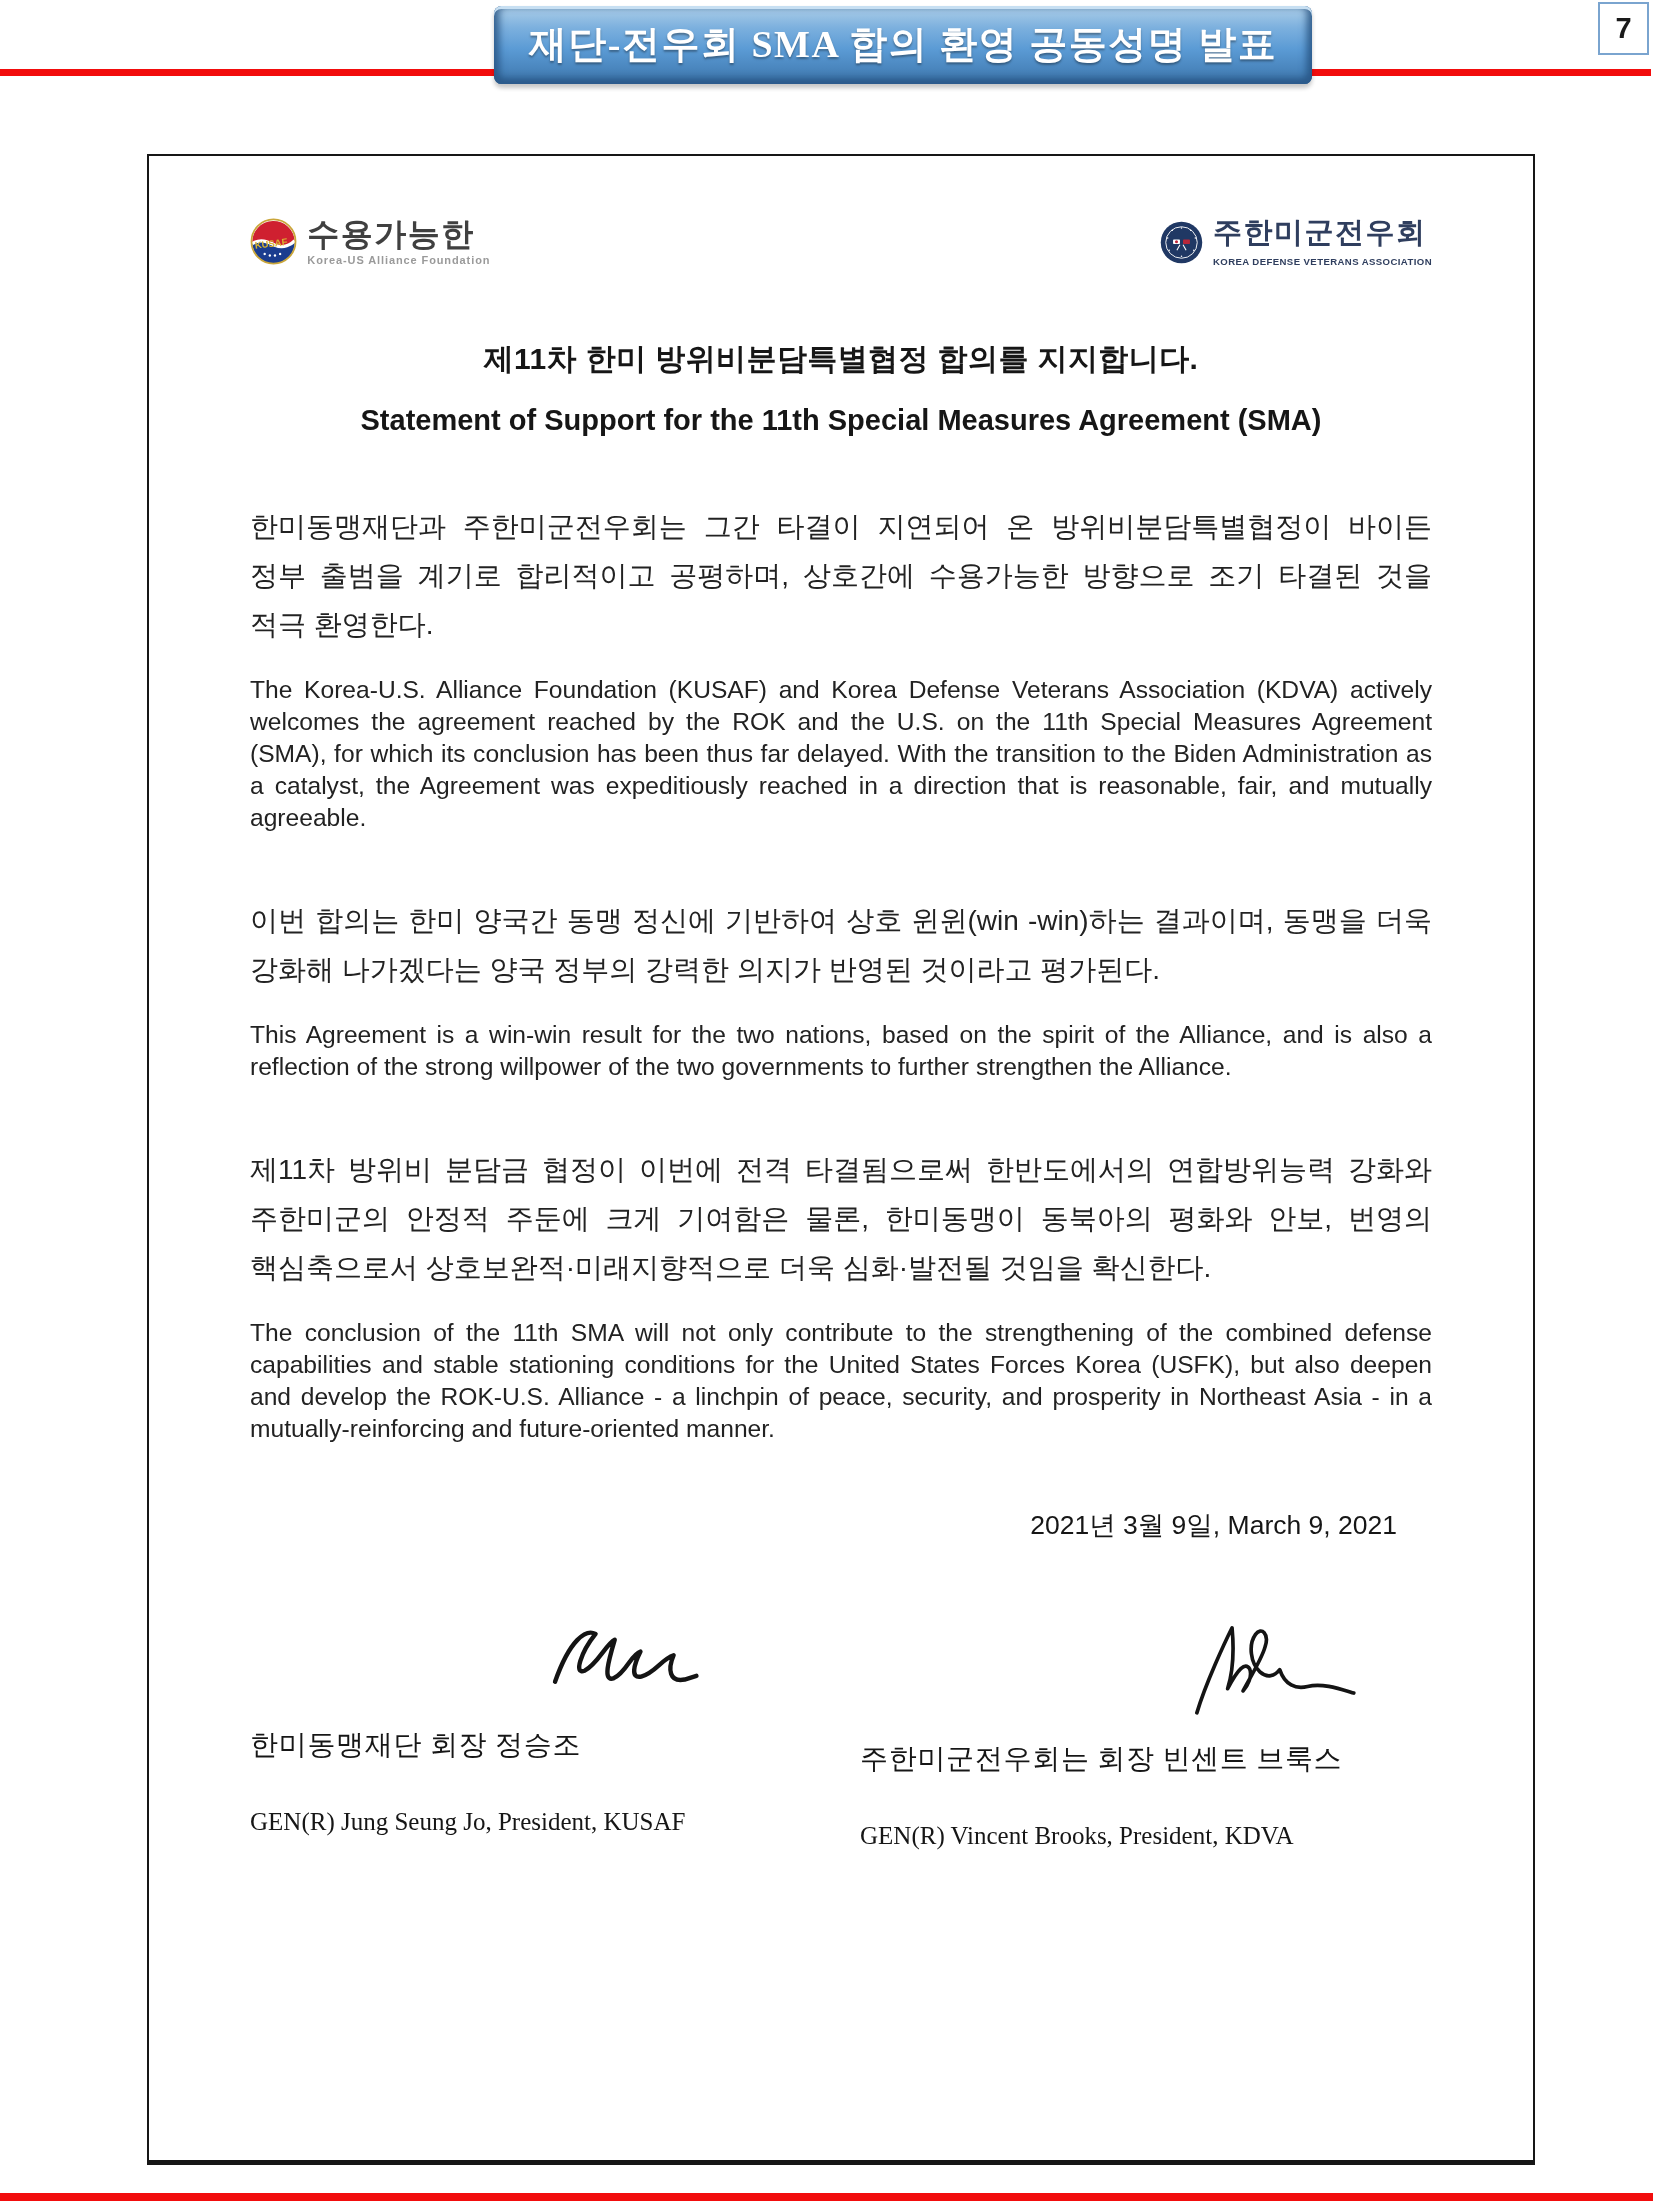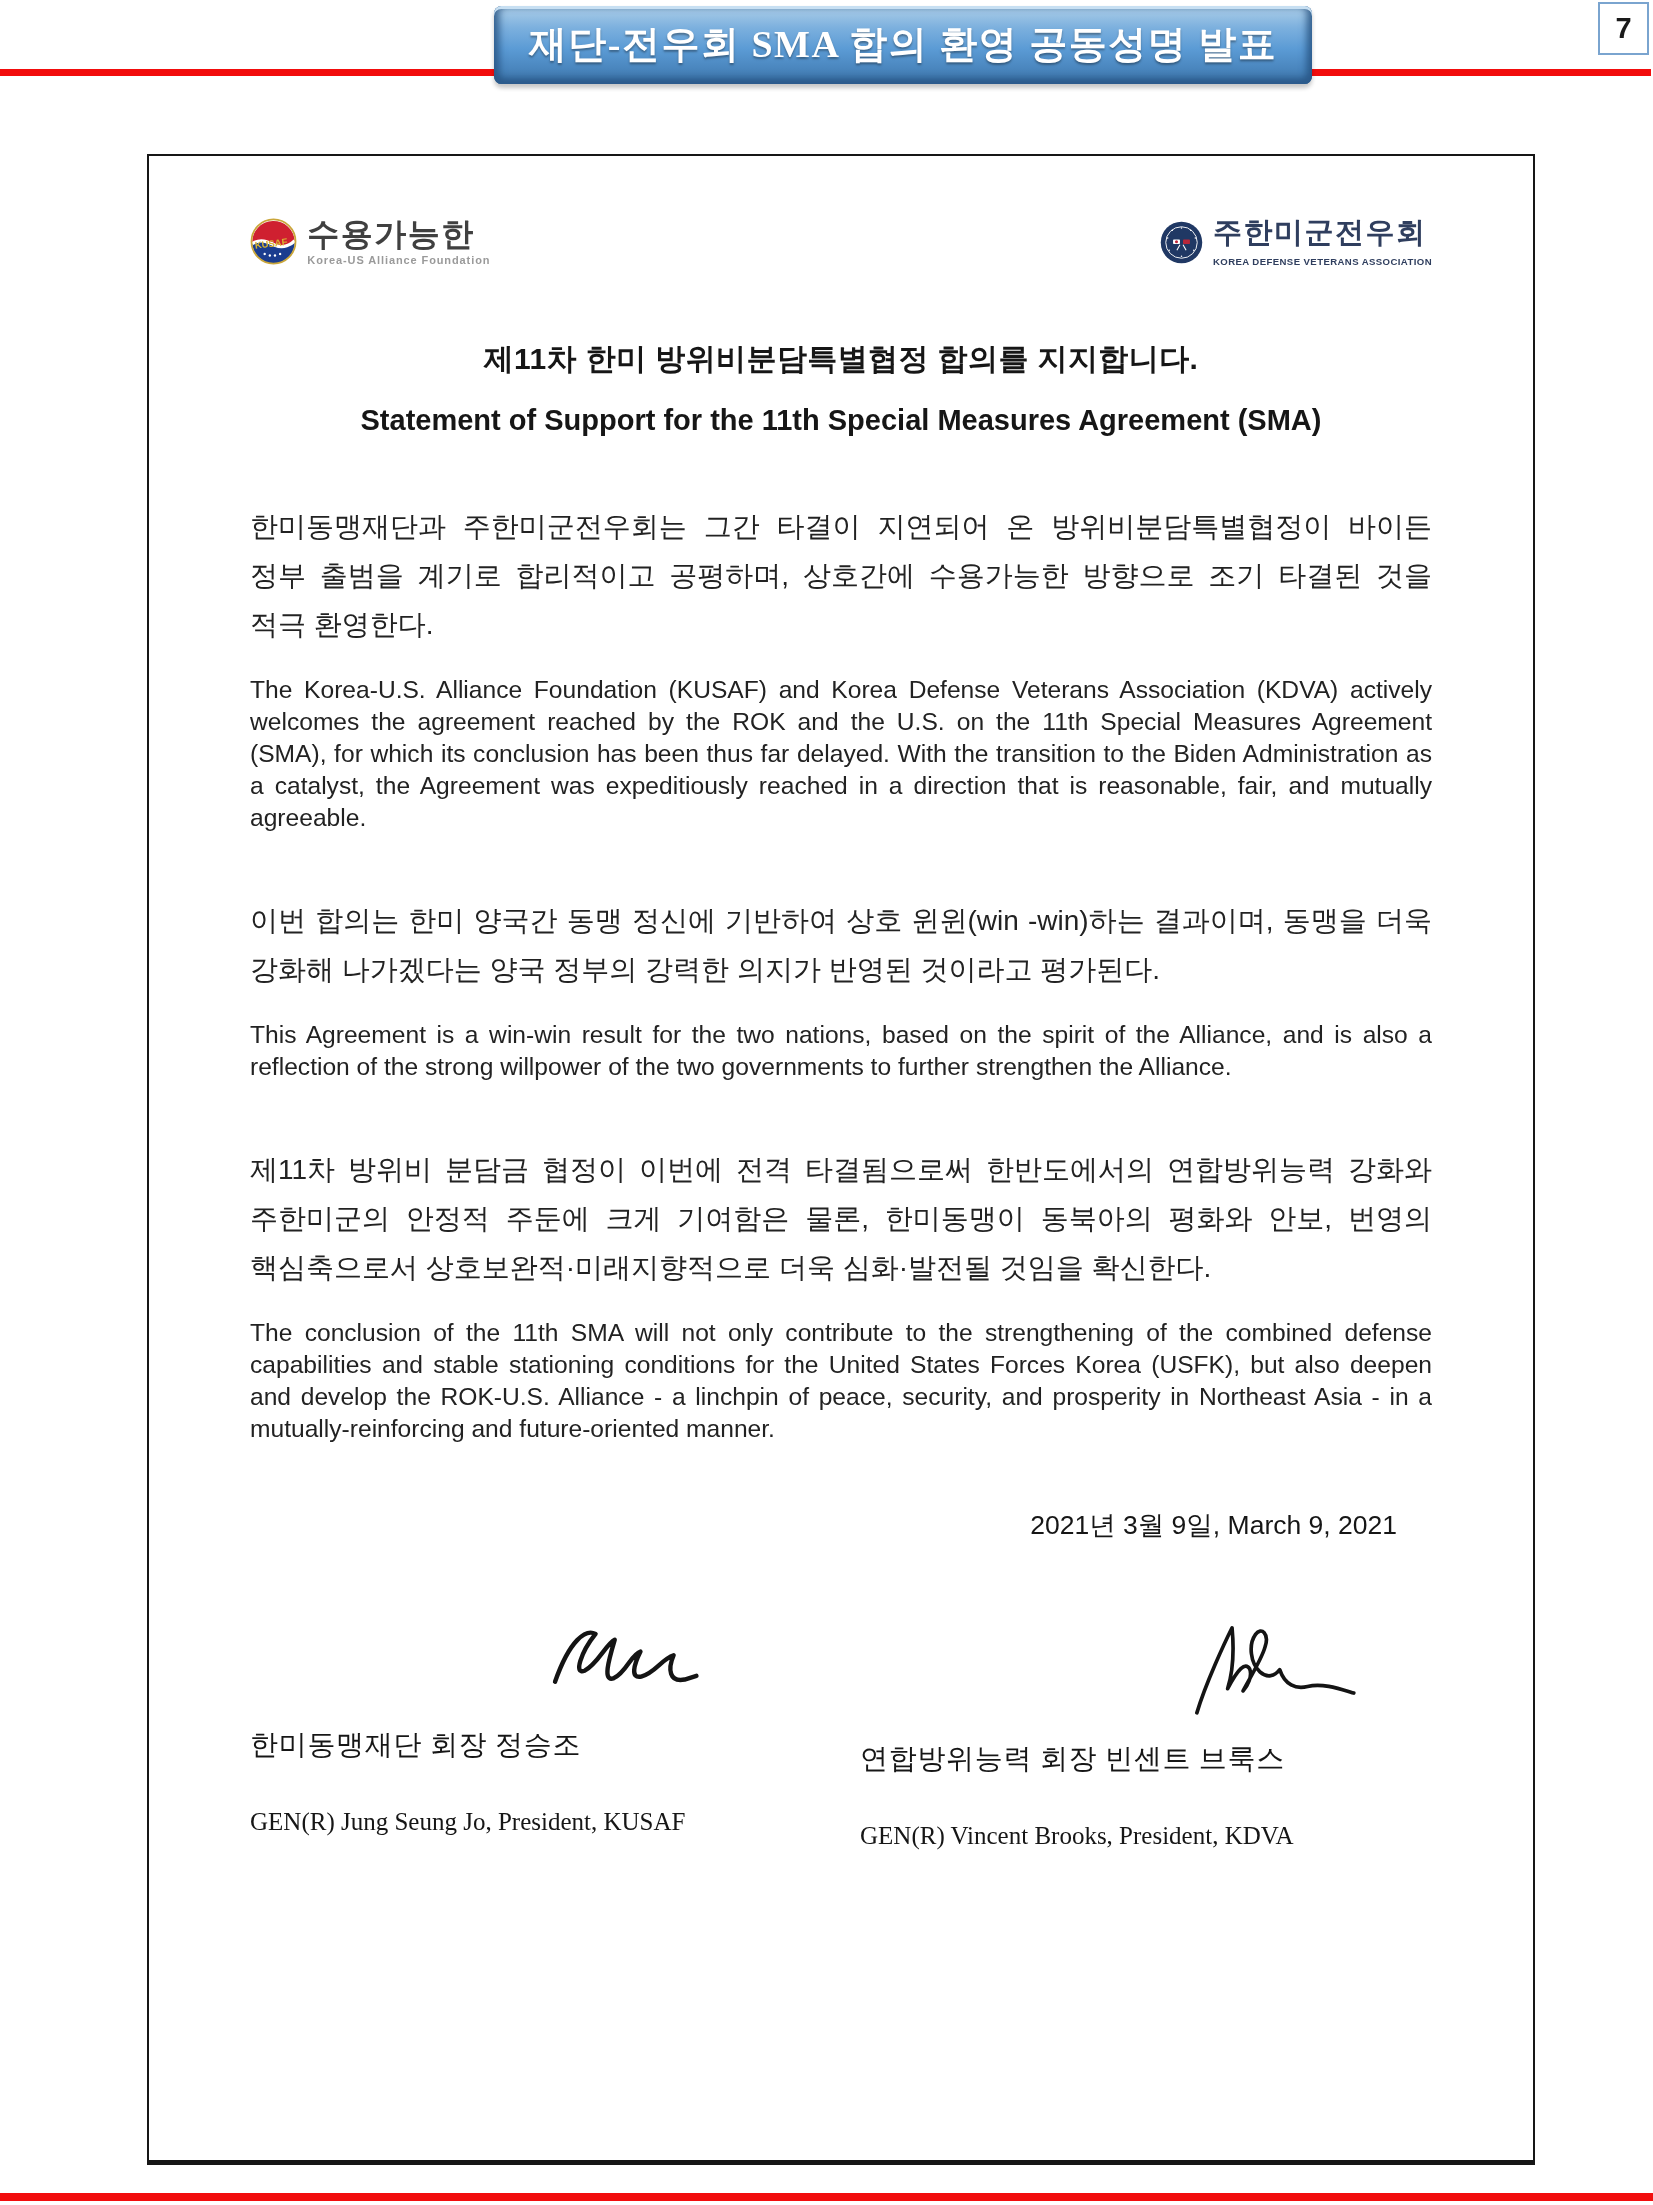--- a/index.html
+++ b/index.html
@@ -155,21 +155,21 @@
           <path d="M15,85 C35,28 57,13 70,20 C50,45 40,76 55,70 C72,62 85,33 96,28 C88,55 79,86 95,80 C112,72 118,48 131,44 C122,62 117,81 132,78 C151,73 160,54 176,49 C168,68 170,86 191,82 L207,77" fill="none" stroke="#141414" stroke-width="6" stroke-linecap="round" stroke-linejoin="round"></path>
         </svg>
         <div class="sig-ko">한미동맹재단 회장 정승조</div>
         <div class="sig-en">GEN(R) Jung Seung Jo, President, KUSAF</div>
       </div>
 
       <div class="sig-col right">
         <svg class="scribble right-sig" width="184" height="99" viewBox="0 0 250 135">
           <path d="M28,128 C40,88 66,32 76,12 C79,45 76,76 70,95 C84,68 94,58 100,68 C104,78 97,92 91,98 C104,74 117,53 121,38 C127,20 116,10 108,21 C98,35 101,60 114,72 C124,81 134,78 141,69 C148,90 163,96 179,92 C199,87 222,95 242,101" fill="none" stroke="#141414" stroke-width="5" stroke-linecap="round" stroke-linejoin="round"></path>
         </svg>
-        <div class="sig-ko">연합방위능력 회장 빈센트 브룩스</div>
+        <div class="sig-ko">주한미군전우회는 회장 빈센트 브룩스</div>
         <div class="sig-en">GEN(R) Vincent Brooks, President, KDVA</div>
       </div>
 
     </div>
 
   </div>
 
   <div class="red-line-bottom"></div>
 
 </div>

